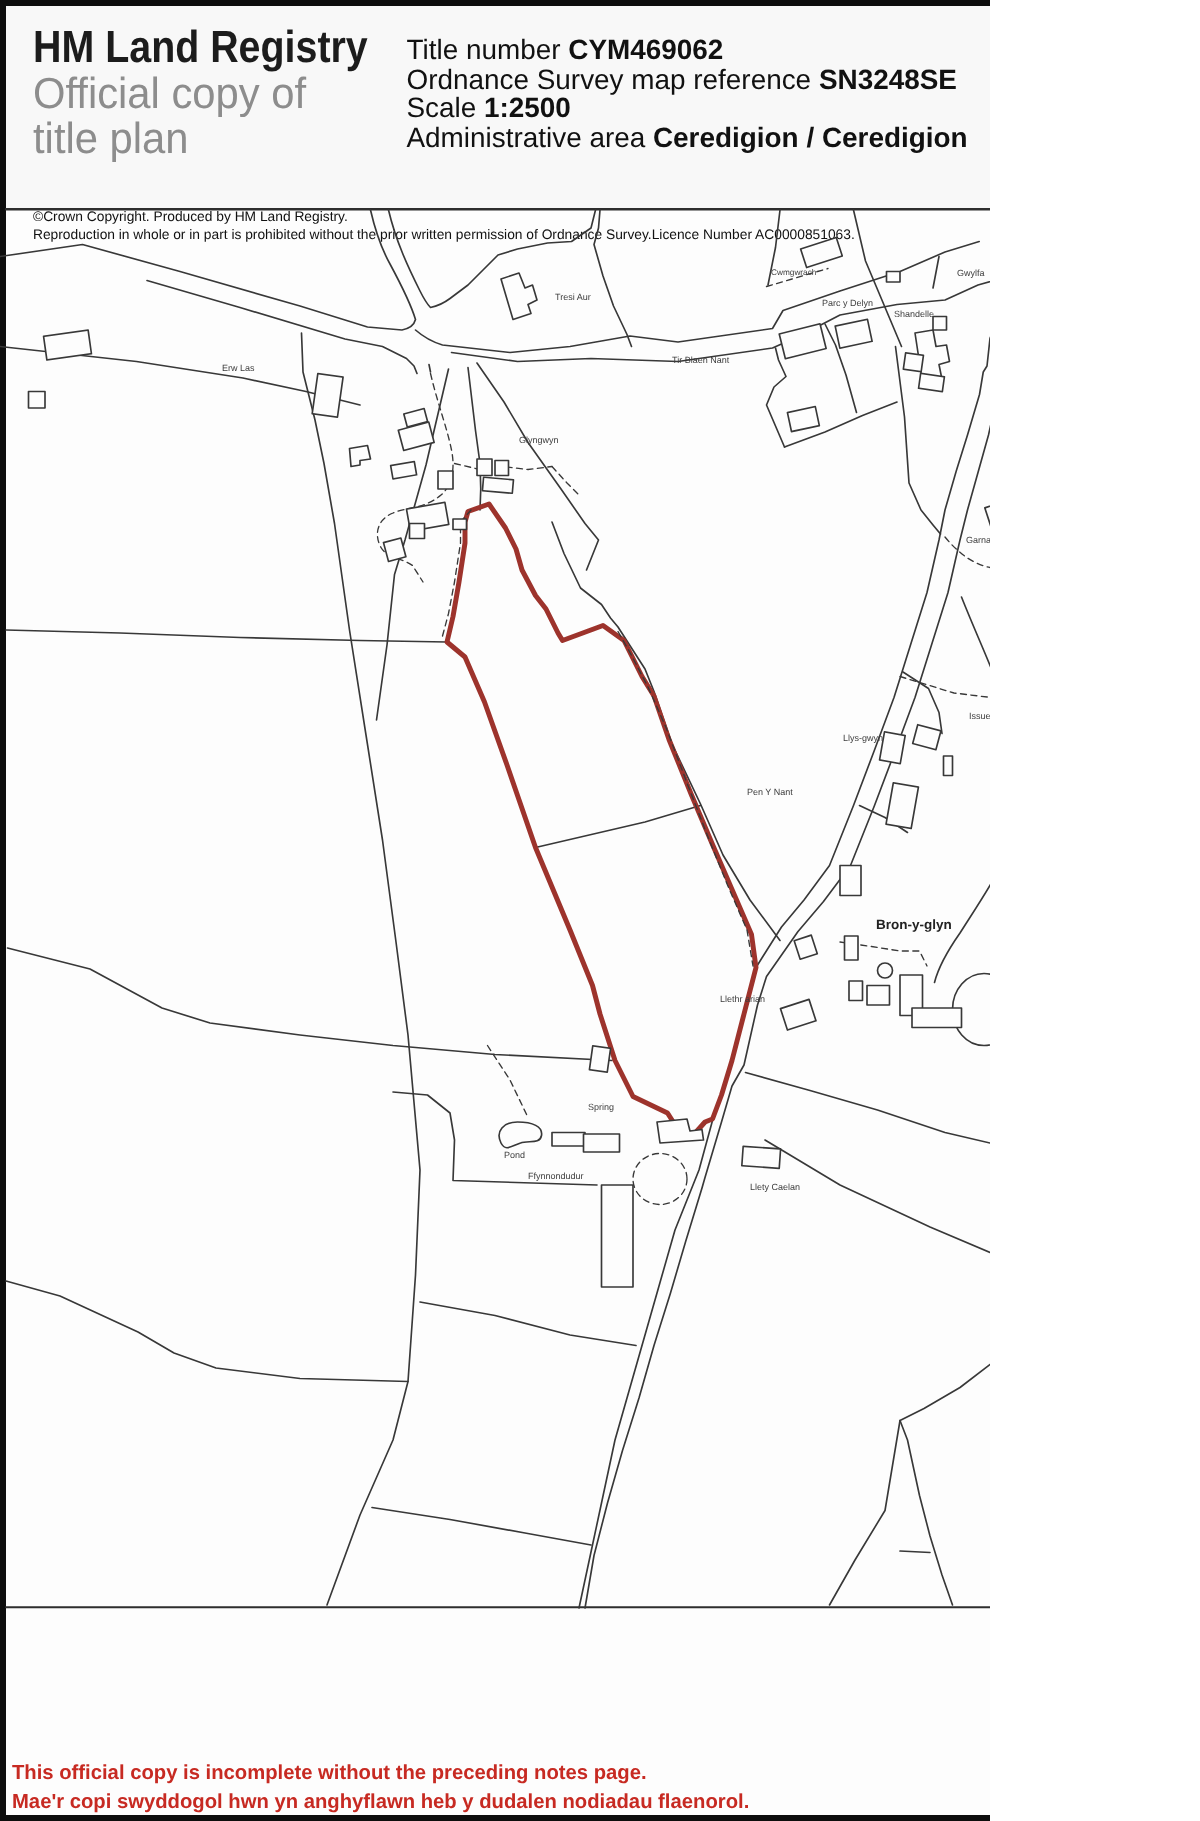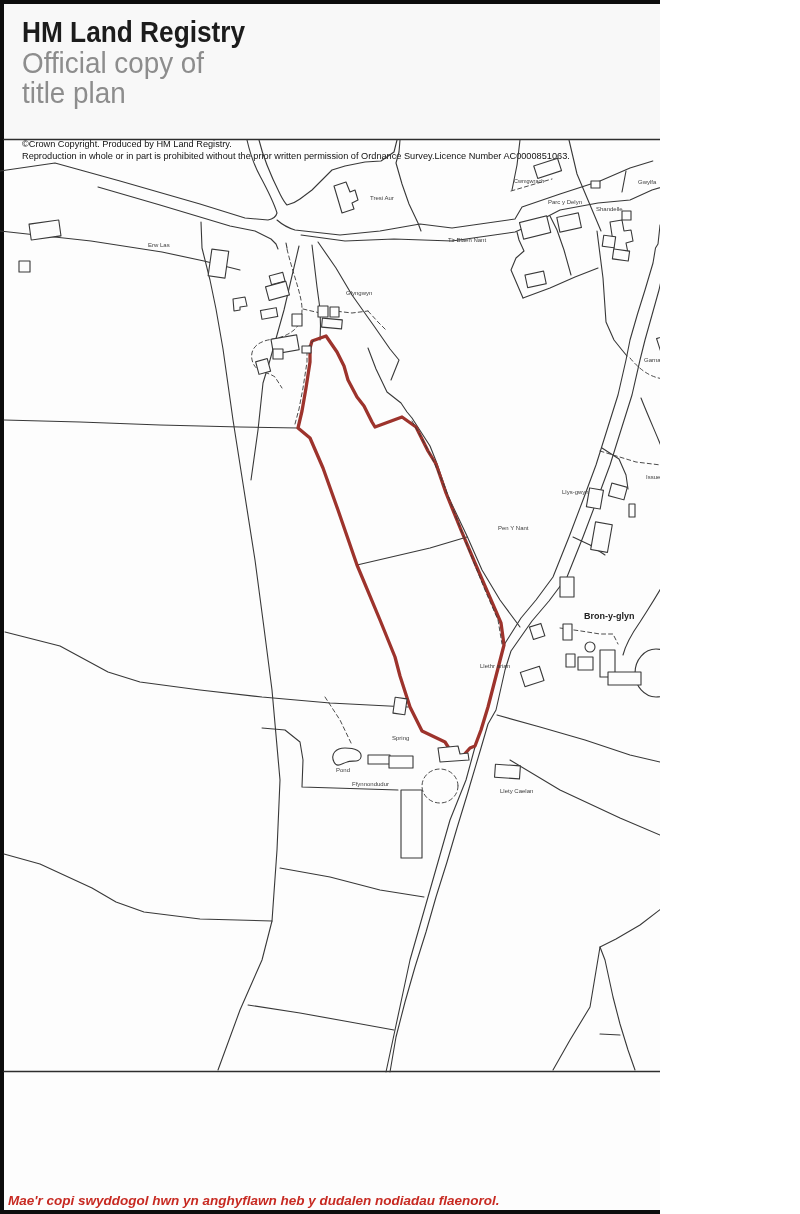--- a/index.html
+++ b/index.html
@@ -17,20 +17,21 @@
 <div id="page">
 
   <div id="inner"></div>
 
   <div id="hdr"></div>
 
   <div class="h1">HM Land Registry</div>
 
   <div class="h2">Official copy of<br>title plan</div>
 
+  <div class="tb">Title number <b>CYM469062</b><br>Ordnance Survey map reference <b>SN3248SE</b><br>Scale <b>1:2500</b><br>Administrative area <b>Ceredigion / Ceredigion</b></div>
 
   <svg id="map" width="800" height="1214" viewBox="0 0 800 1214" style="position:absolute;left:0;top:0;" fill="none" stroke-linecap="round" stroke-linejoin="round">
 
     <g stroke="none">
     <polygon points="685.1,53.6 689.5,46.3 698.5,46.3 702.9,53.6 698.5,60.9 689.5,60.9" fill="#a0a1a8"></polygon>
     <polygon points="685.1,68.1 689.5,60.8 698.5,60.8 702.9,68.1 698.5,75.4 689.5,75.4" fill="#8bc540"></polygon>
     <polygon points="698.3,31.9 702.8,24.6 711.7,24.6 716.1,31.9 711.7,39.2 702.8,39.2" fill="#a0a1a8"></polygon>
     <polygon points="698.3,46.4 702.8,39.1 711.7,39.1 716.1,46.4 711.7,53.7 702.8,53.7" fill="#5d7d26"></polygon>
     <polygon points="698.3,60.9 702.8,53.6 711.7,53.6 716.1,60.9 711.7,68.2 702.8,68.2" fill="#d6dc4e"></polygon>
     <polygon points="698.3,75.4 702.8,68.1 711.7,68.1 716.1,75.4 711.7,82.7 702.8,82.7" fill="#5d7d26"></polygon>
@@ -337,15 +338,16 @@
 
         <text x="352" y="786">Ffynnondudur</text>
 
         <text x="500" y="793">Llety Caelan</text>
 
         <text x="764" y="682" font-size="5.5">Spreads</text>
       </g>
     </g>
   </svg>
 
-
-  <div class="red" style="top:1193px;font-style:italic;">Mae'r copi swyddogol hwn yn anghyflawn heb y dudalen nodiadau flaenorol.</div>
+  <div class="red" style="top:1174px;">This official copy is incomplete without the preceding notes page.</div>
+
+  <div class="red" style="top:1193px;">Mae'r copi swyddogol hwn yn anghyflawn heb y dudalen nodiadau flaenorol.</div>
 </div>
 
 </body></html>

